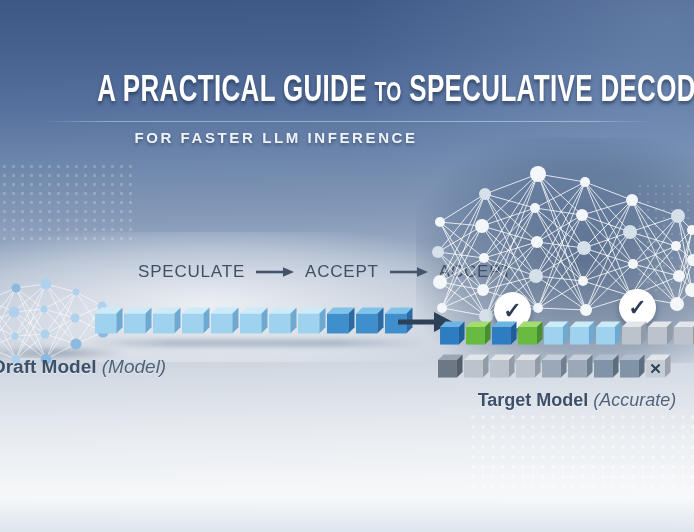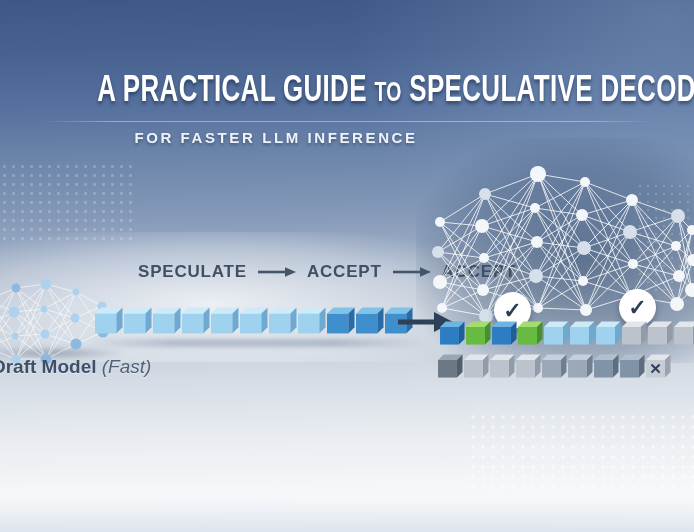--- a/index.html
+++ b/index.html
@@ -42,21 +42,21 @@
     transform: scaleX(0.72); transform-origin: 50% 50%;
     text-shadow: 0 3px 4px rgba(18,32,58,0.5); }
   .title .to { font-size:27px; }
   .divider { position:absolute; left:40px; top:121px; width:614px; height:1px;
     background: linear-gradient(90deg, rgba(255,255,255,0) 0%, rgba(255,255,255,0.38) 12%, rgba(255,255,255,0.38) 88%, rgba(255,255,255,0) 100%); }
   .subtitle { position:absolute; left:0; top:129px; width:552px; text-align:center;
     color:#eef3f9; font-size:15px; font-weight:bold; letter-spacing:2.6px;
     text-shadow: 0 2px 3px rgba(18,32,58,0.4); }
   
   .flow-row { position:absolute; left:138px; top:262px; display:flex; align-items:center; gap:10px; }
-  .flow-step { color:#3f5065; font-size:17px; font-weight:bold; letter-spacing:0.8px; }
+  .flow-step { color:#3f5065; font-size:17px; font-weight:normal; letter-spacing:0.8px; }
   .flow-arrow { display:block; }
   
   #draft-net { position:absolute; left:-14px; top:276px; }
   #target-net { position:absolute; left:430px; top:160px; }
   
   .cube-row { position:absolute; display:flex; gap:1px; }
   .row-draft { left:95px; top:307px; }
   .row-t1 { left:440px; top:321px; }
   .row-t2 { left:438px; top:354px; }
   .cube { position:relative; display:block; }
@@ -555,16 +555,20 @@
           <polygon points="6,0.5 26.5,0.5 20.5,6.5 0,6.5" fill="#e2e6ea"></polygon>
           <polygon points="20.5,6.5 26.5,0.5 26.5,19.5 20.5,25.5" fill="#9aa3ae"></polygon>
           <rect x="0" y="6.5" width="20.5" height="19" fill="#c6cdd5"></rect>
         </svg>
         <span class="cube-glyph">✕</span>
       </span>
     </div>
 
   <div class="model-label label-draft">
     <span class="name">Draft Model</span>
-    <span class="qual">(Fast)</span>
+    <span class="qual">(Model)</span>
   </div>
+  <div class="model-label label-target">
+    <span class="name">Target Model</span>
+    <span class="qual">(Accurate)</span>
+  </div>
 
 </div>
 
 </body></html>

